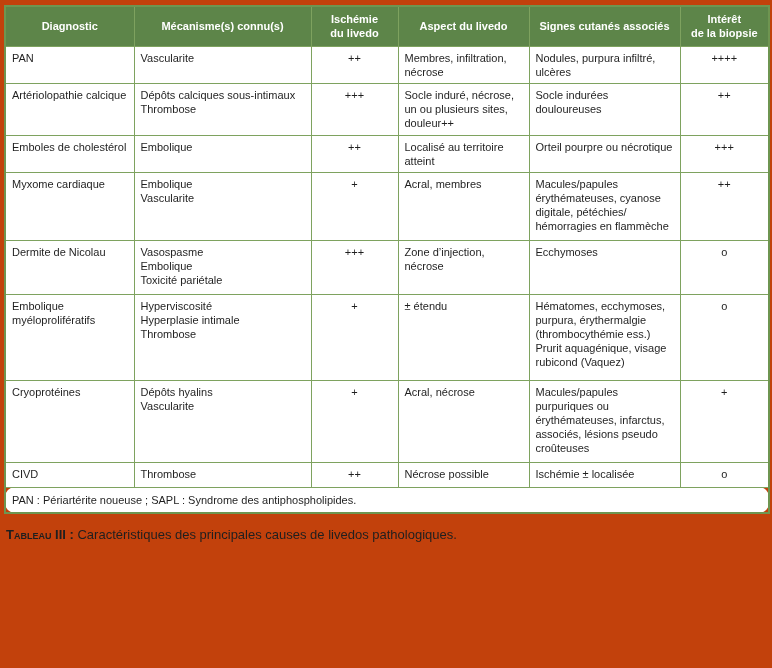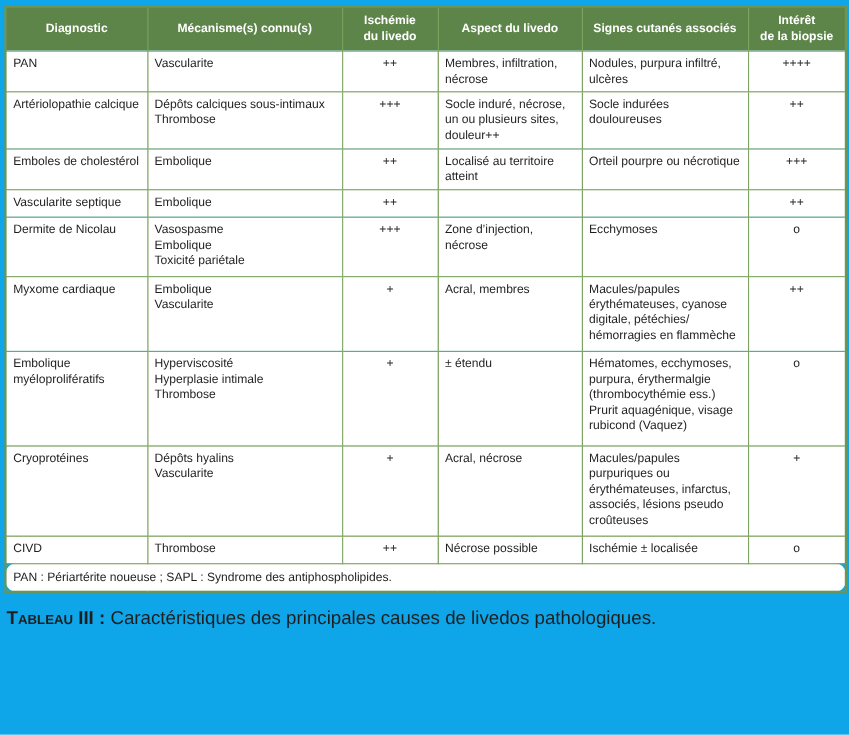--- a/index.html
+++ b/index.html
@@ -7,21 +7,21 @@
     padding: 0;
     background: #ffffff;
     font-family: "Liberation Sans", "DejaVu Sans", sans-serif;
     color: #1f1f1f;
   }
   .page {
     width: 772px;
     height: 668px;
     box-sizing: border-box;
     padding: 5px 4px 4px 4px;
-    background: #0ea5e9;
+    background: #c2410c;
   }
   table.livedo {
     width: 764px;
     table-layout: fixed;
     border-collapse: collapse;
     border: 2px solid #6e9551;
     font-size: 11px;
     line-height: 1.28;
   }
   table.livedo th, table.livedo td {
@@ -44,21 +44,21 @@
     background: #ffffff;
   }
   td.center { text-align: center; padding-left: 2px; padding-right: 2px; }
   tr.footnote-row td {
     white-space: normal;
     padding: 5px 6px;
     border-radius: 10px;
   }
   .caption {
     margin: 13px 0 0 2px;
-    font-size: 17px;
+    font-size: 13px;
     color: #1f1f1f;
   }
   .cap-label {
     font-weight: bold;
     font-variant: small-caps;
   }
 </style>
 </head>
 <body>
 
@@ -103,46 +103,38 @@
         <td class="center">++</td>
       </tr>
       <tr style="height:37px">
         <td>Emboles de cholestérol</td>
         <td>Embolique</td>
         <td class="center">++</td>
         <td>Localisé au territoire atteint</td>
         <td>Orteil pourpre ou nécrotique</td>
         <td class="center">+++</td>
       </tr>
-      <tr style="height:25px">
-        <td>Vascularite septique</td>
-        <td>Embolique</td>
-        <td class="center">++</td>
-        <td></td>
-        <td></td>
+      <tr style="height:68px">
+        <td>Myxome cardiaque</td>
+        <td>Embolique
+Vascularite</td>
+        <td class="center">+</td>
+        <td>Acral, membres</td>
+        <td>Macules/papules érythémateuses, cyanose digitale, pétéchies/ hémorragies en flammèche</td>
         <td class="center">++</td>
       </tr>
       <tr style="height:54px">
         <td>Dermite de Nicolau</td>
         <td>Vasospasme
 Embolique
 Toxicité pariétale</td>
         <td class="center">+++</td>
         <td>Zone d’injection, nécrose</td>
         <td>Ecchymoses</td>
         <td class="center">o</td>
-      </tr>
-      <tr style="height:68px">
-        <td>Myxome cardiaque</td>
-        <td>Embolique
-Vascularite</td>
-        <td class="center">+</td>
-        <td>Acral, membres</td>
-        <td>Macules/papules érythémateuses, cyanose digitale, pétéchies/ hémorragies en flammèche</td>
-        <td class="center">++</td>
       </tr>
       <tr style="height:86px">
         <td>Embolique myéloprolifératifs</td>
         <td>Hyperviscosité
 Hyperplasie intimale
 Thrombose</td>
         <td class="center">+</td>
         <td>± étendu</td>
         <td>Hématomes, ecchymoses, purpura, érythermalgie (thrombocythémie ess.)
 Prurit aquagénique, visage rubicond (Vaquez)</td>

